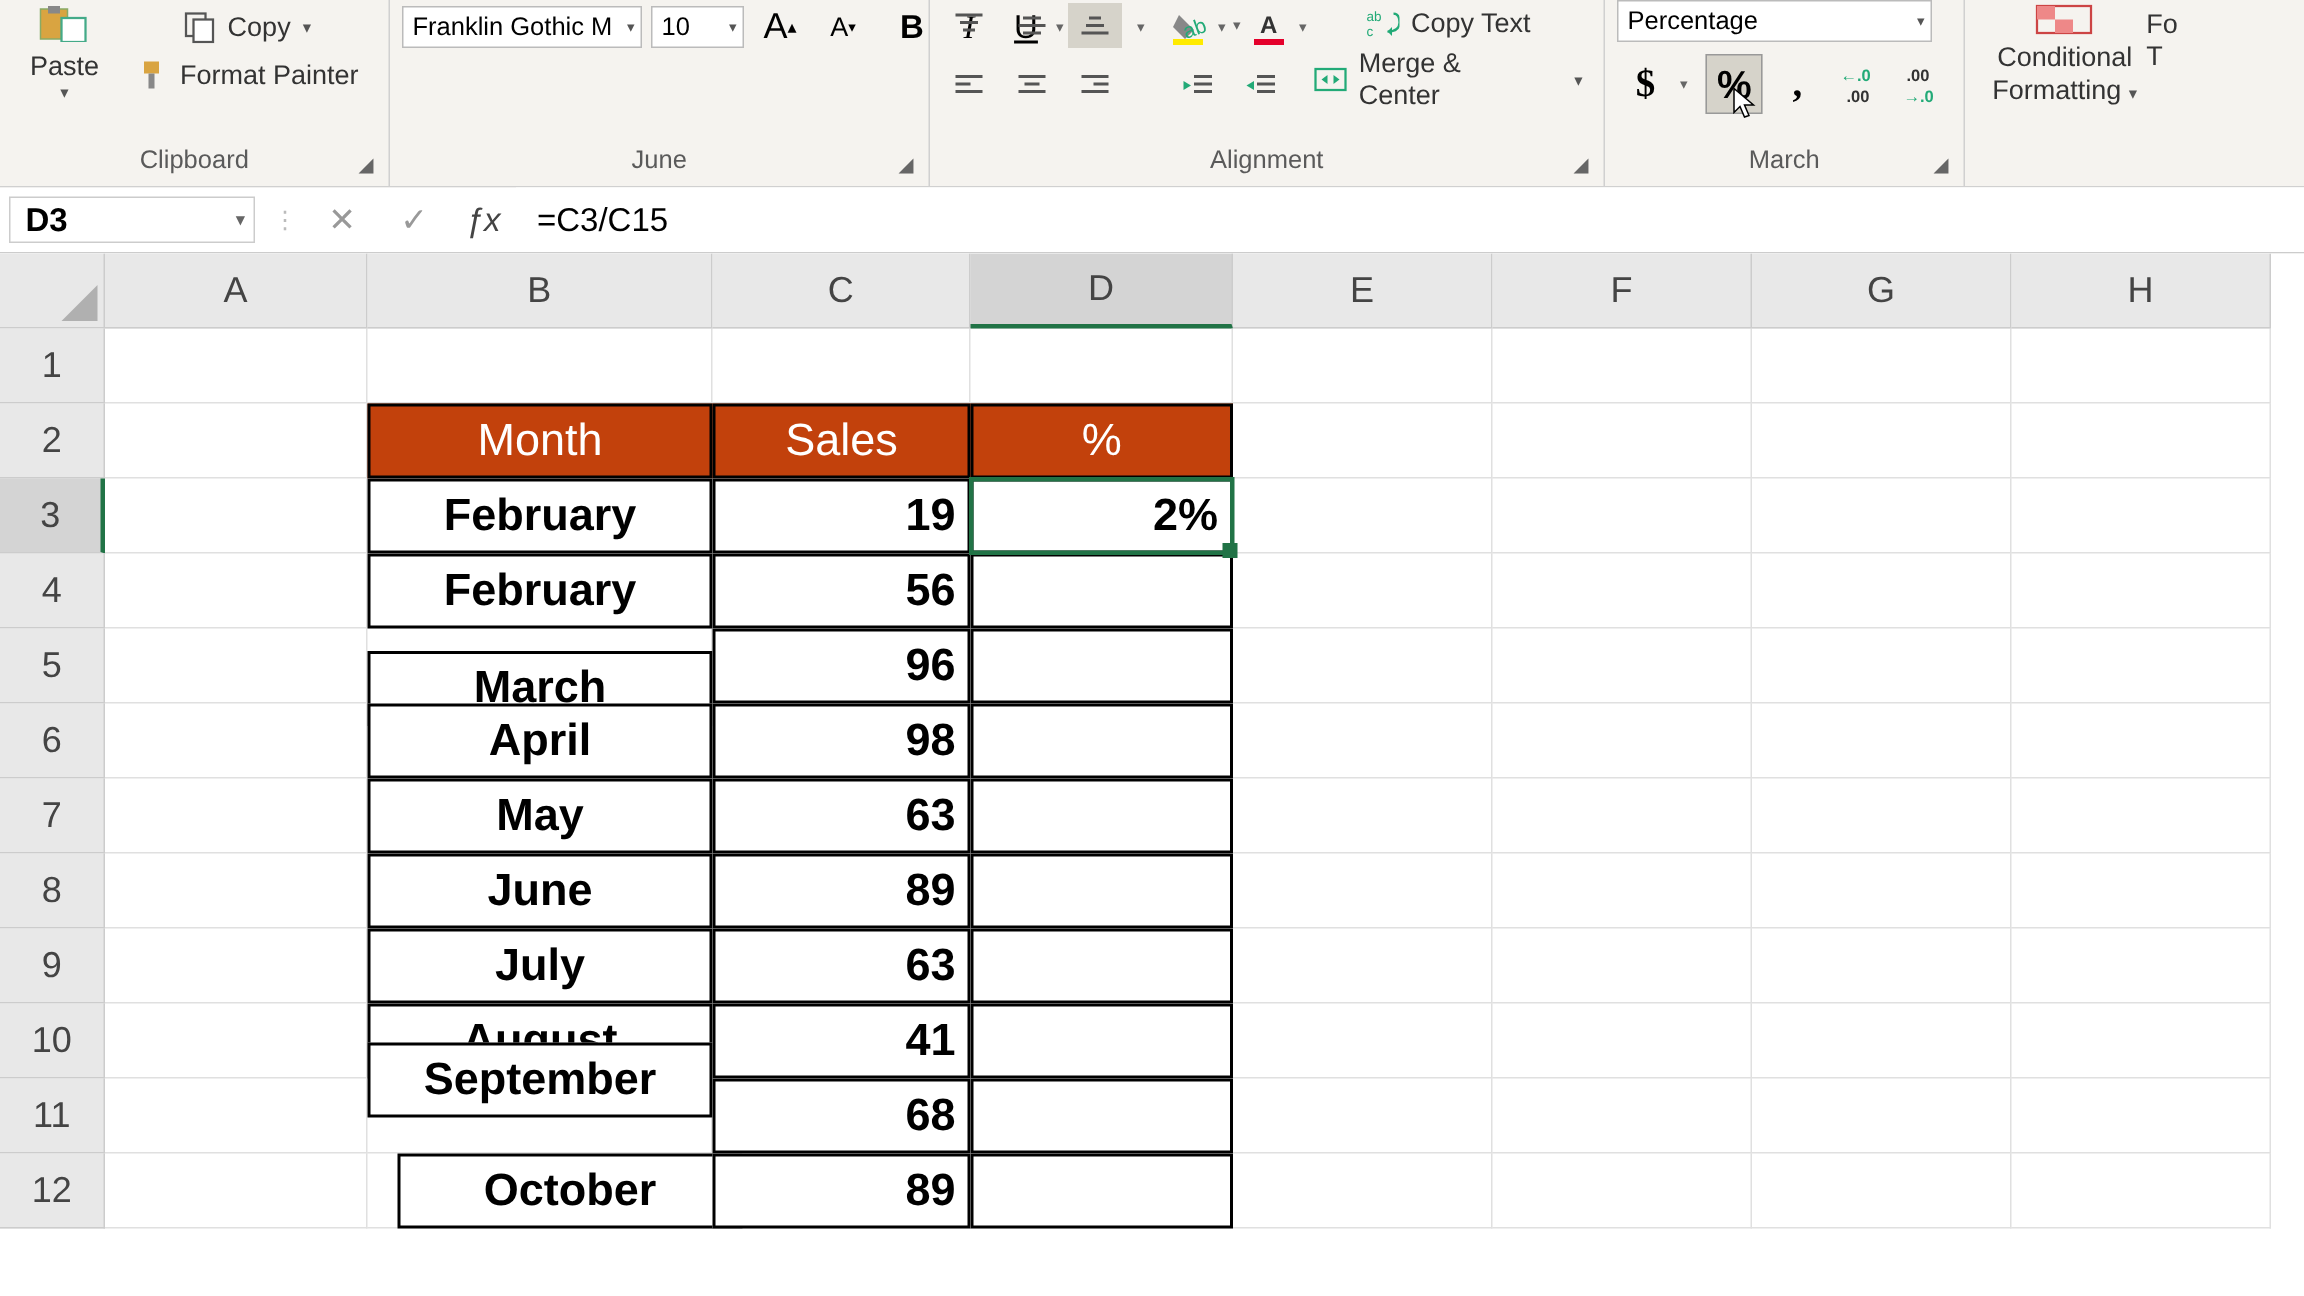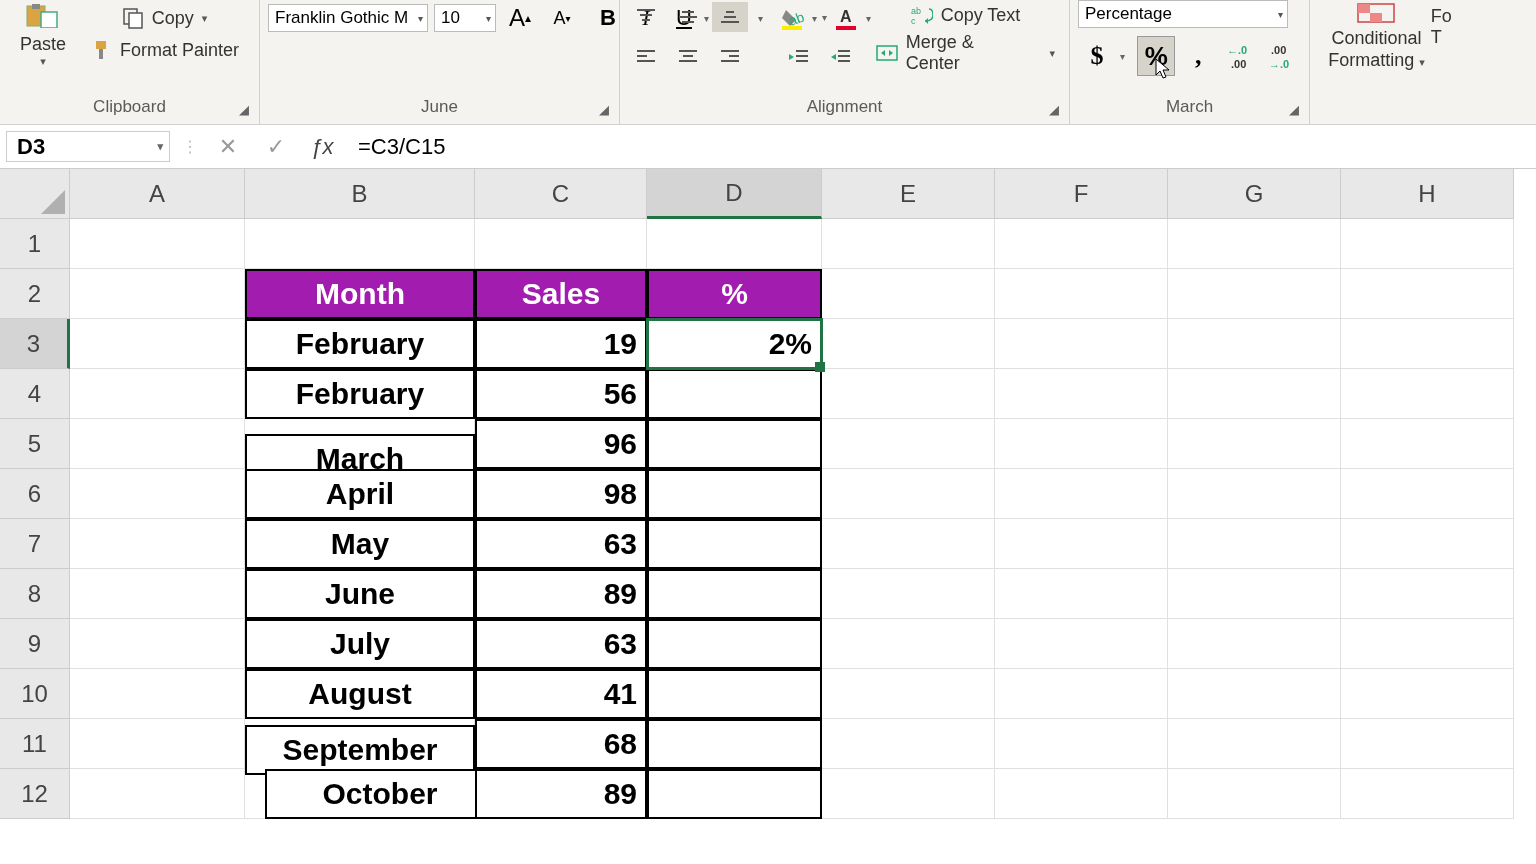--- a/index.html
+++ b/index.html
@@ -74,21 +74,21 @@
 .col-h.sel { background: #d4d4d4; border-bottom: 3px solid #217346; }
 
 .row-headers { position: absolute; left: 0; top: 50px; width: 70px; }
 .row-h { background: #e8e8e8; border-right: 1px solid #ccc; border-bottom: 1px solid #ccc; display: flex; align-items: center; justify-content: center; font-size: 24px; color: #444; height: 50px; }
 .row-h.sel { background: #d4d4d4; border-right: 3px solid #217346; }
 
 .cells { position: absolute; left: 70px; top: 50px; }
 .cell { position: absolute; border-right: 1px solid #e0e0e0; border-bottom: 1px solid #e0e0e0; display: flex; align-items: center; padding: 0 8px; font-size: 26px; }
 
 
-.th-cell { background: #a21caf; color: #fff; font-weight: bold; justify-content: center; font-size: 30px; border: 2px solid #000 !important; }
+.th-cell { background: #c2410c; color: #fff; font-weight: normal; justify-content: center; font-size: 30px; border: 2px solid #000 !important; }
 .td-cell { border: 2px solid #000 !important; background: #fff; font-size: 30px; font-weight: 600; }
 .td-month { justify-content: center; }
 .td-num { justify-content: flex-end; }
 
 .sel-cell { outline: 3px solid #217346; outline-offset: -2px; z-index: 5; }
 .fill-handle { position: absolute; width: 10px; height: 10px; background: #217346; right: -5px; bottom: -5px; z-index: 6; }
 
 
 svg { display: block; }
 .chev { font-size: 11px; color: #555; }
@@ -486,21 +486,21 @@
       <div class="cell td-cell td-num" style="left: 577px; top: 300px; width: 175px; height: 50px;"></div>
       <div class="cell td-cell td-month" style="left: 175px; top: 350px; width: 230px; height: 50px;">June</div>
       <div class="cell td-cell td-num" style="left: 405px; top: 350px; width: 172px; height: 50px;">89</div>
       <div class="cell td-cell td-num" style="left: 577px; top: 350px; width: 175px; height: 50px;"></div>
       <div class="cell td-cell td-month" style="left: 175px; top: 400px; width: 230px; height: 50px;">July</div>
       <div class="cell td-cell td-num" style="left: 405px; top: 400px; width: 172px; height: 50px;">63</div>
       <div class="cell td-cell td-num" style="left: 577px; top: 400px; width: 175px; height: 50px;"></div>
       <div class="cell td-cell td-month" style="left: 175px; top: 450px; width: 230px; height: 50px;">August</div>
       <div class="cell td-cell td-num" style="left: 405px; top: 450px; width: 172px; height: 50px;">41</div>
       <div class="cell td-cell td-num" style="left: 577px; top: 450px; width: 175px; height: 50px;"></div>
-      <div class="cell td-cell td-month" style="left: 175px; top: 506px; width: 230px; height: 50px;">September</div>
+      <div class="cell td-cell td-month" style="left: 175px; top: 476px; width: 230px; height: 50px;">September</div>
       <div class="cell td-cell td-num" style="left: 405px; top: 500px; width: 172px; height: 50px;">68</div>
       <div class="cell td-cell td-num" style="left: 577px; top: 500px; width: 175px; height: 50px;"></div>
       <div class="cell td-cell td-month" style="left: 175px; top: 550px; width: 230px; height: 50px; margin-left: 20px;">October</div>
       <div class="cell td-cell td-num" style="left: 405px; top: 550px; width: 172px; height: 50px;">89</div>
       <div class="cell td-cell td-num" style="left: 577px; top: 550px; width: 175px; height: 50px;"></div>
     </div>
 </div>
 
 <svg class="cursor-pointer" style="left:1155px; top:58px;" viewBox="0 0 18 24">
     <path d="M1 1 L1 17 L5 13 L8 20 L11 19 L8 12 L14 12 Z" fill="#fff" stroke="#000" stroke-width="1"></path>

